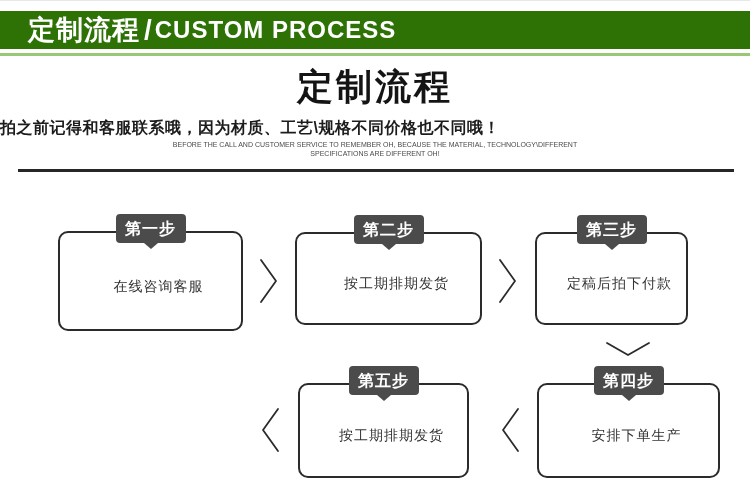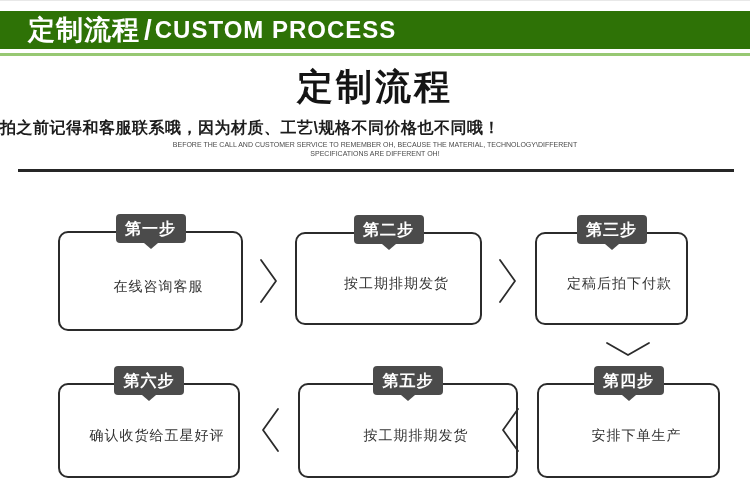--- a/index.html
+++ b/index.html
@@ -128,21 +128,21 @@
     transform: translateX(-50%);
     width: 0; height: 0;
     border-left: 7px solid transparent;
     border-right: 7px solid transparent;
     border-top: 6px solid #4b4b4b;
   }
   .box1 { left: 58px;  top: 230px; width: 185px; height: 100px; }
   .box2 { left: 295px; top: 231px; width: 187px; height: 93px; }
   .box3 { left: 535px; top: 231px; width: 153px; height: 93px; }
   .box4 { left: 537px; top: 382px; width: 183px; height: 95px; }
-  .box5 { left: 298px; top: 382px; width: 220px; height: 95px; }
+  .box5 { left: 298px; top: 382px; width: 171px; height: 95px; }
   .box6 { left: 58px;  top: 382px; width: 182px; height: 95px; }
   .chevron { position: absolute; }
   .chev-r1 { left: 259px; top: 257px; }
   .chev-r2 { left: 498px; top: 257px; }
   .chev-down { left: 605px; top: 340px; }
   .chev-l1 { left: 500px; top: 406px; }
   .chev-l2 { left: 260px; top: 406px; }
 </style>
 </head>
 <body>
@@ -182,24 +182,20 @@
   <div class="step-box box4">
     <div class="step-tab">第四步</div>
     <div class="step-line">安排下单生产</div>
   </div>
 
   <div class="step-box box5">
     <div class="step-tab">第五步</div>
     <div class="step-line">按工期排期发货</div>
   </div>
 
-  <div class="step-box box6">
-    <div class="step-tab">第六步</div>
-    <div class="step-line">确认收货给五星好评</div>
-  </div>
 
   <svg class="chevron chev-r1" width="20" height="46" viewBox="0 0 20 46">
     <polyline points="2,2 17,23 2,44" fill="none" stroke="#2b2b2b" stroke-width="1.8" stroke-linecap="round" stroke-linejoin="round"></polyline>
   </svg>
   <svg class="chevron chev-r2" width="20" height="46" viewBox="0 0 20 46">
     <polyline points="2,2 17,23 2,44" fill="none" stroke="#2b2b2b" stroke-width="1.8" stroke-linecap="round" stroke-linejoin="round"></polyline>
   </svg>
   <svg class="chevron chev-down" width="46" height="16" viewBox="0 0 46 16">
     <polyline points="2,2 23,14 44,2" fill="none" stroke="#2b2b2b" stroke-width="1.8" stroke-linecap="round" stroke-linejoin="round"></polyline>
   </svg>

